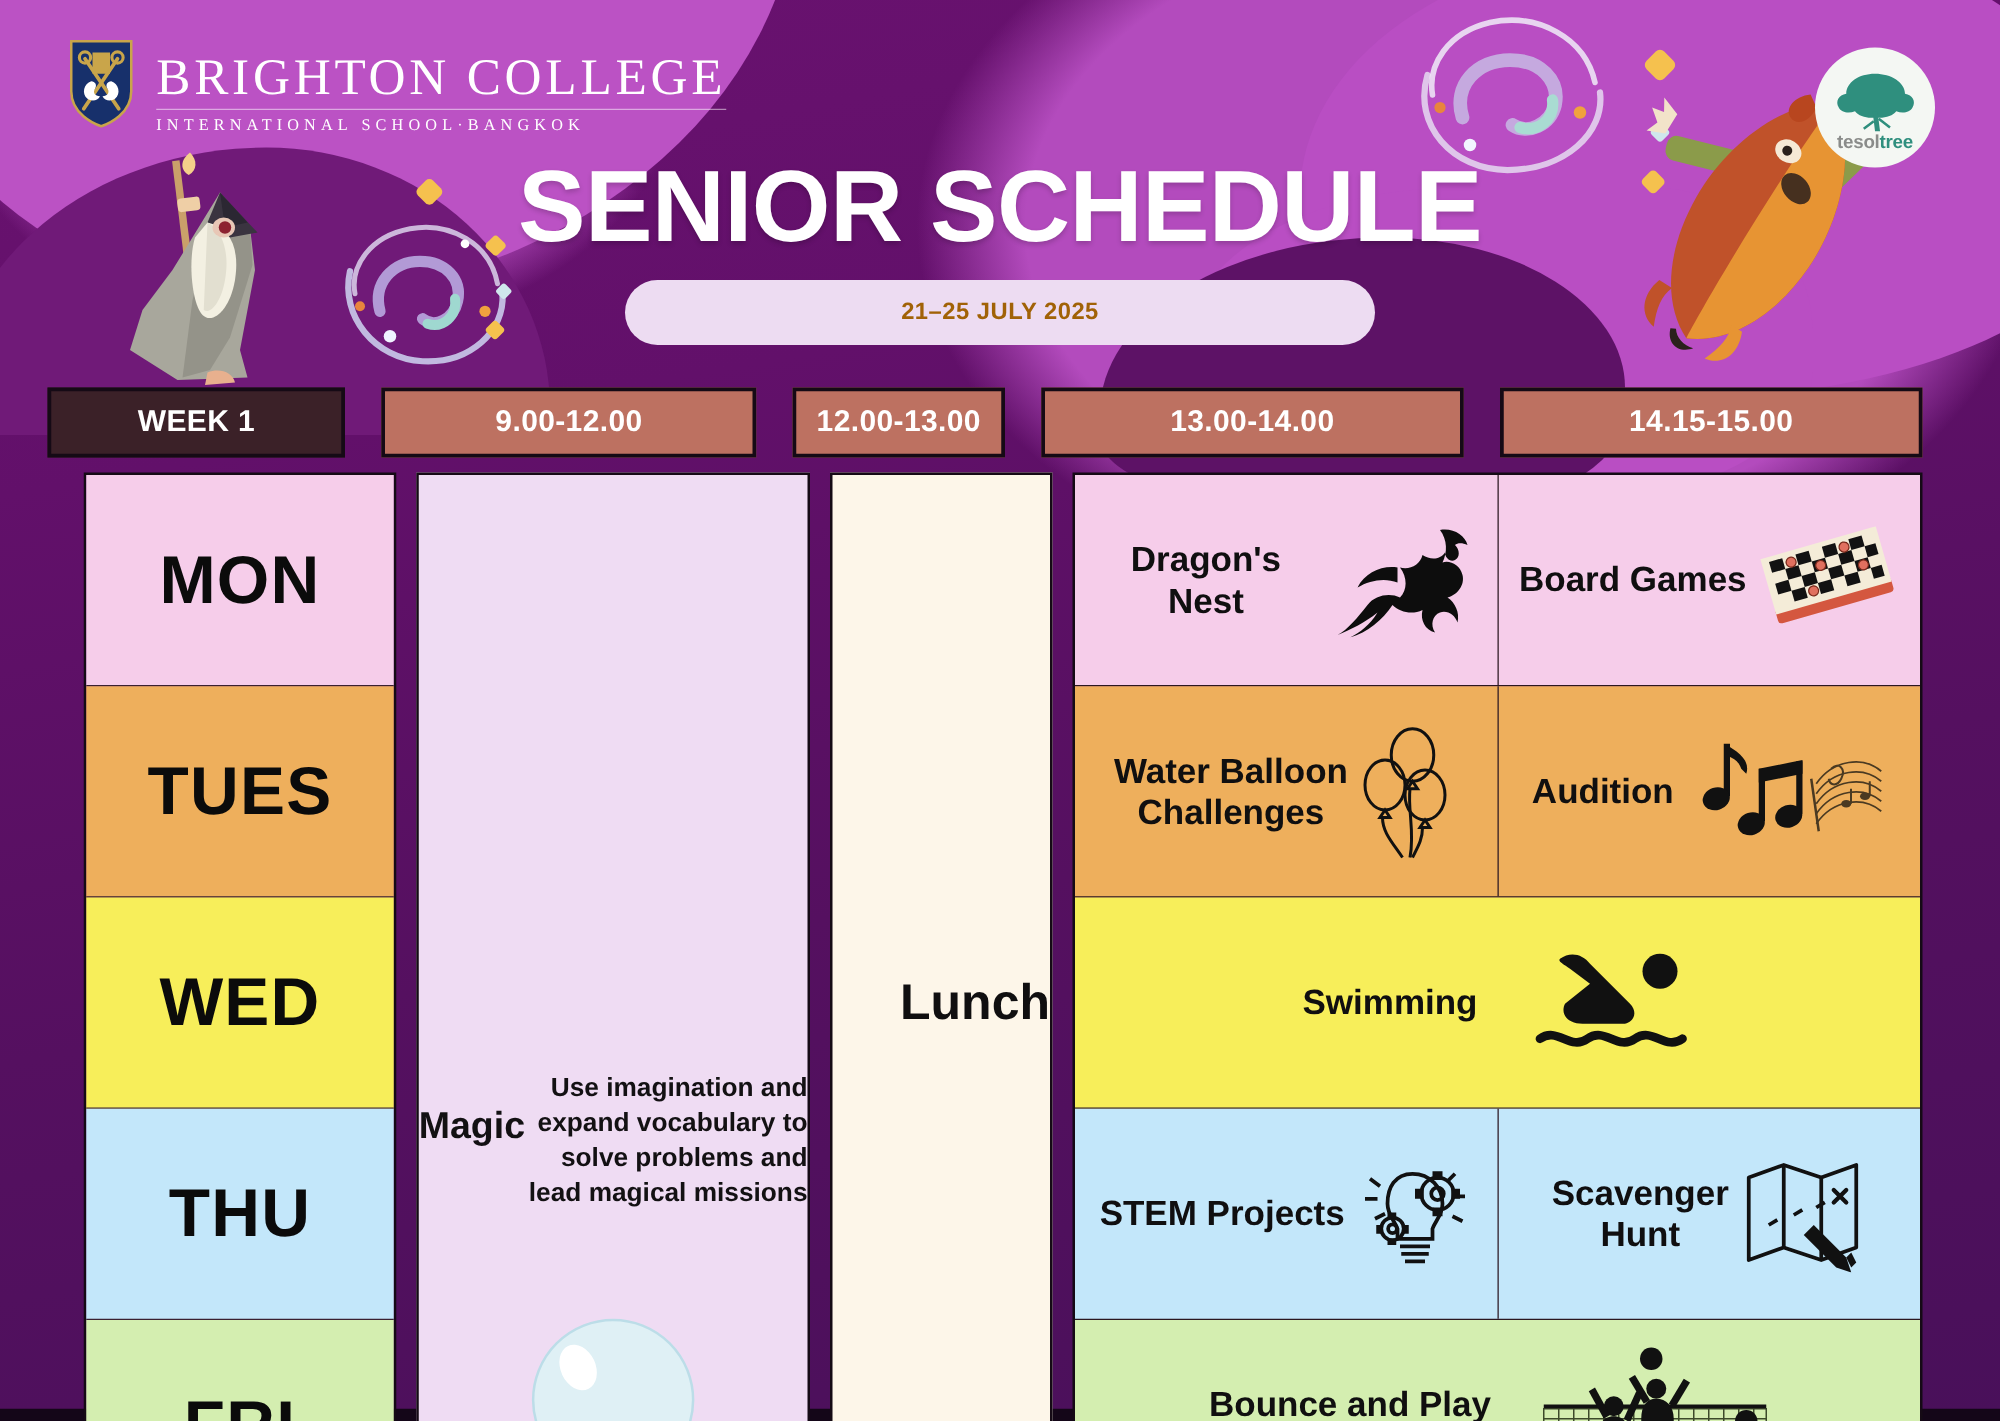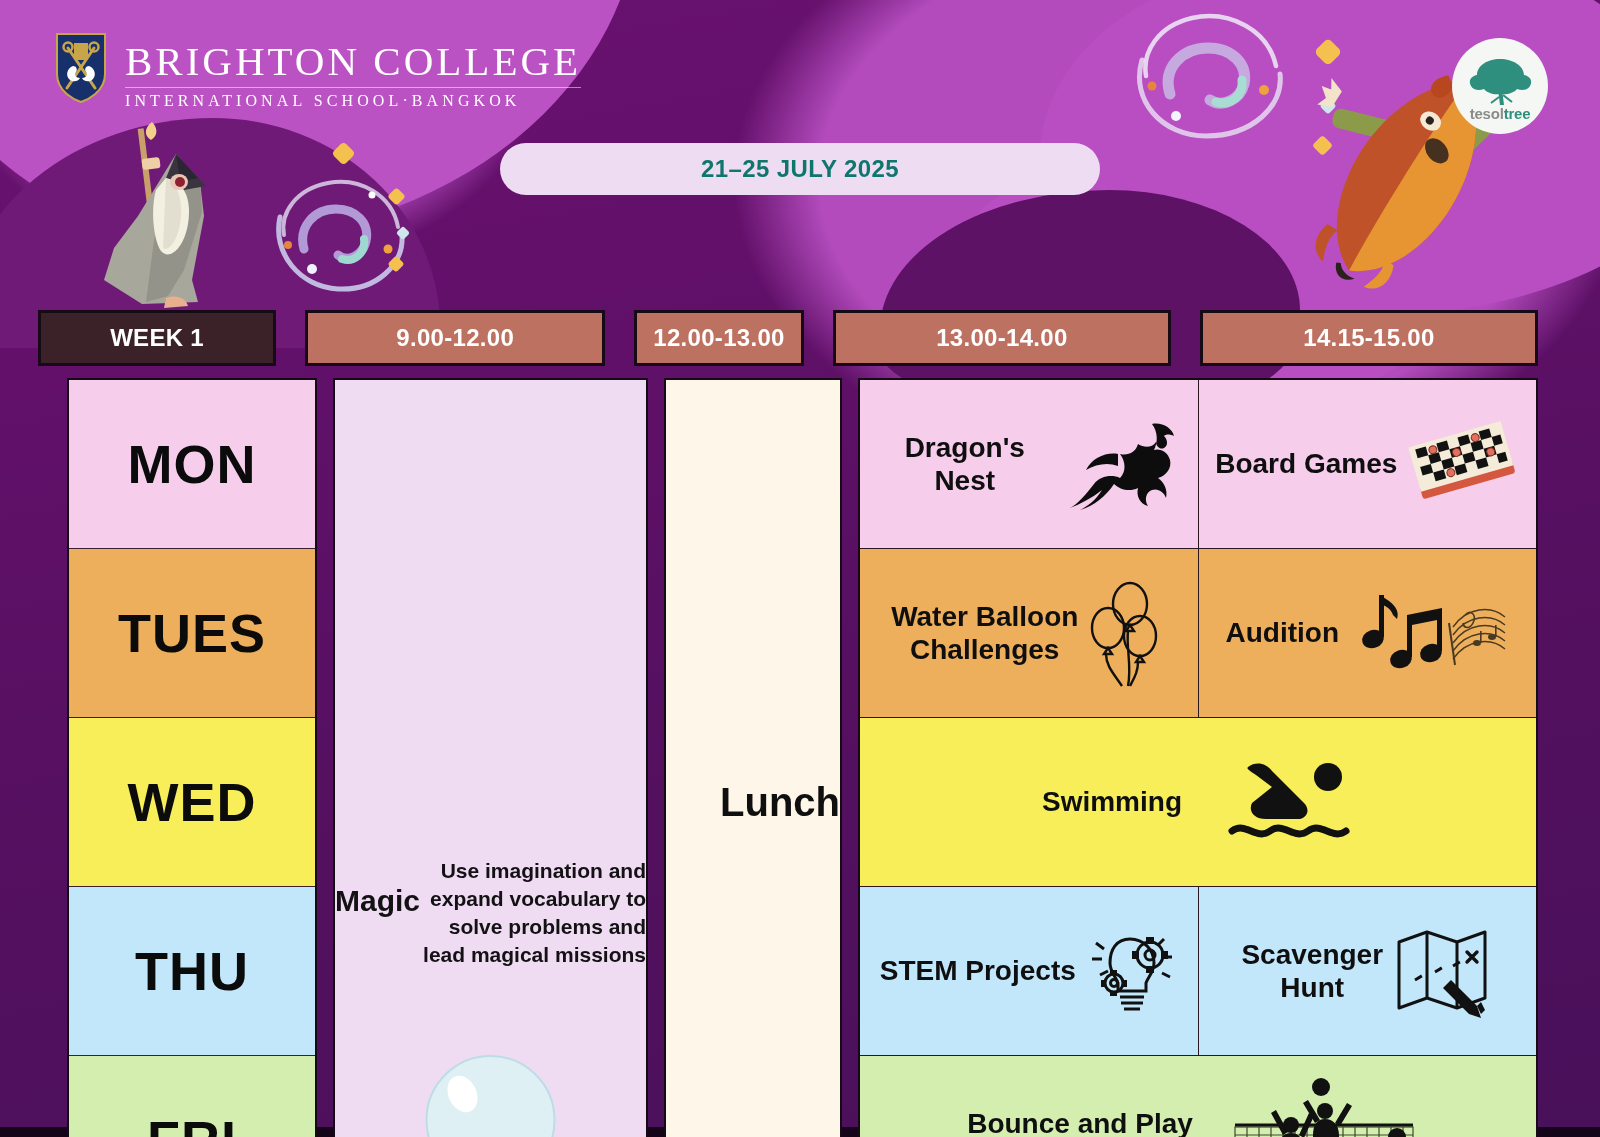--- a/index.html
+++ b/index.html
@@ -96,21 +96,21 @@
   .crest svg { display:block; width:100%; height:100%; }
   .logo-text { color:#fff; }
   .logo-title {
     font-family: "Liberation Serif", serif;
     font-size: 41px; letter-spacing: 3.0px;
     line-height: 1.02; white-space:nowrap;margin-top:15px;
   }
   .logo-rule { height:1px; background:rgba(255,255,255,.5); margin:4px 0 4px; }
   .logo-sub {
     font-family: "Liberation Serif", serif;
-    font-size: 16px; letter-spacing: 4.1px; white-space:nowrap;
+    font-size: 13px; letter-spacing: 4.1px; white-space:nowrap;
   }
 
   
   .tesol {
     position:absolute; right: 52px; top: 38px;
     width: 96px; height: 96px; border-radius:50%;
     background:#f4f7f3; z-index:9;
     display:flex; flex-direction:column; align-items:center; justify-content:center;
   }
   .tesol svg { width:74px; height:52px; margin-top:4px; }
@@ -131,21 +131,21 @@
     line-height: 1;
     text-shadow: 0 2px 4px rgba(0,0,0,.18);
   }
   .date-pill {
     margin: 17px auto 0;
     width: 600px; height: 52px;
     background:#eddcf2; border-radius: 26px;
     display:flex; align-items:center; justify-content:center;
   }
   .date-pill span {
-    color:#0f766e; font-size:24px; font-weight:800; letter-spacing:.4px;
+    color:#a16207; font-size:19px; font-weight:800; letter-spacing:.4px;
   }
 
   
   .grid {
     position:absolute; left:38px; top:310px;
     width: 1500px; height: 755px;
     z-index: 6;
   }
   .head-row {
     display:flex; gap:29px; height:56px;
@@ -351,20 +351,21 @@
       <path d="M37 4 C24 4 14 11 14 20 C8 21 5 26 8 31 C10 35 16 36 21 34 C24 38 31 40 37 39 C44 40 51 38 54 34 C59 36 65 35 67 31 C70 26 67 21 61 20 C61 11 50 4 37 4Z" fill="#2f8f7e"></path>
       <path d="M35 34 l2 16 h4 l-2 -16Z" fill="#2f8f7e"></path>
       <path d="M36 42 l-8 6 M40 40 l9 7" stroke="#2f8f7e" stroke-width="2" fill="none"></path>
     </svg>
     <div class="tname">
       <span class="g">tesol</span><span class="t">tree</span>
     </div>
   </div>
 
   <div class="title">
+    <h1>SENIOR SCHEDULE</h1>
     <div class="date-pill">
       <span>21–25 JULY 2025</span>
     </div>
   </div>
 
   <div class="grid">
 
     <div class="head-row">
       <div class="head-cell head-week">WEEK 1</div>
       <div class="head-cell head-time hc-0900">9.00-12.00</div>

